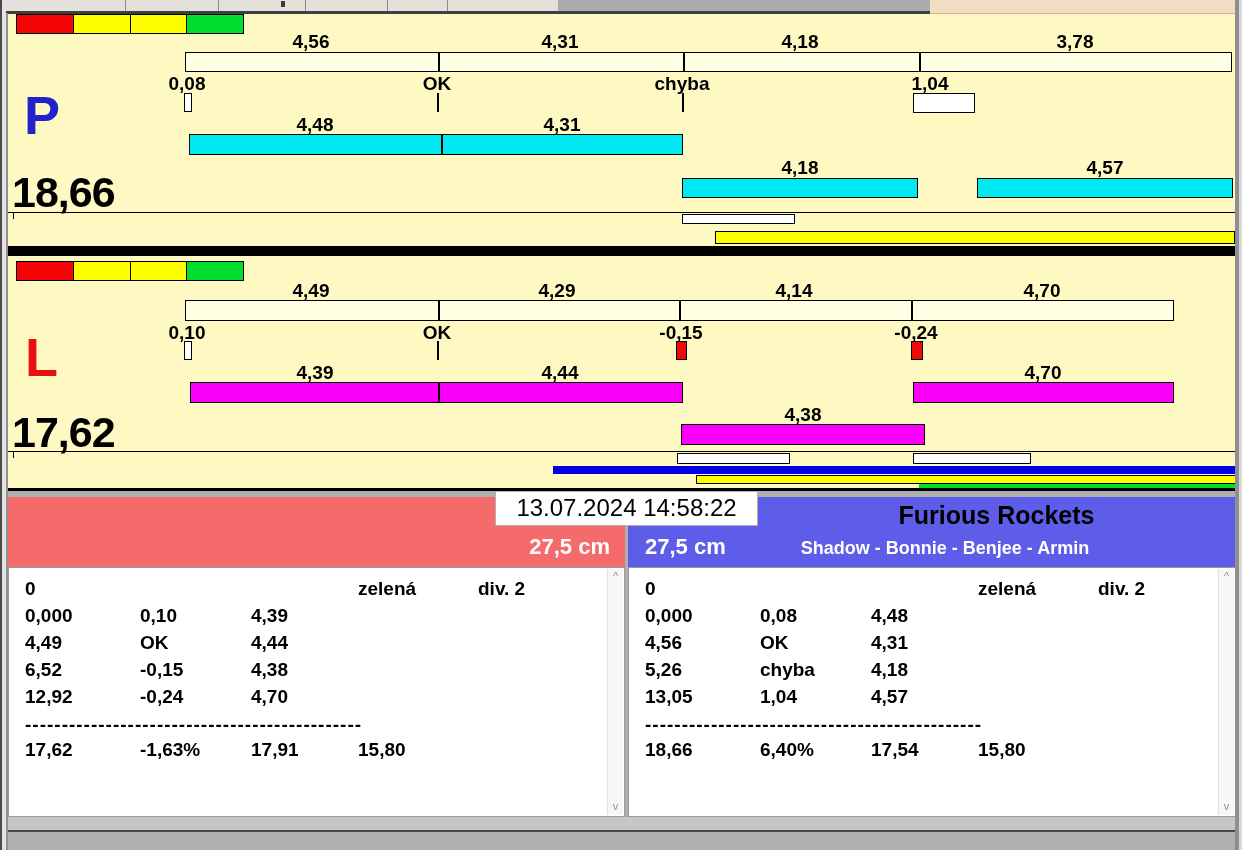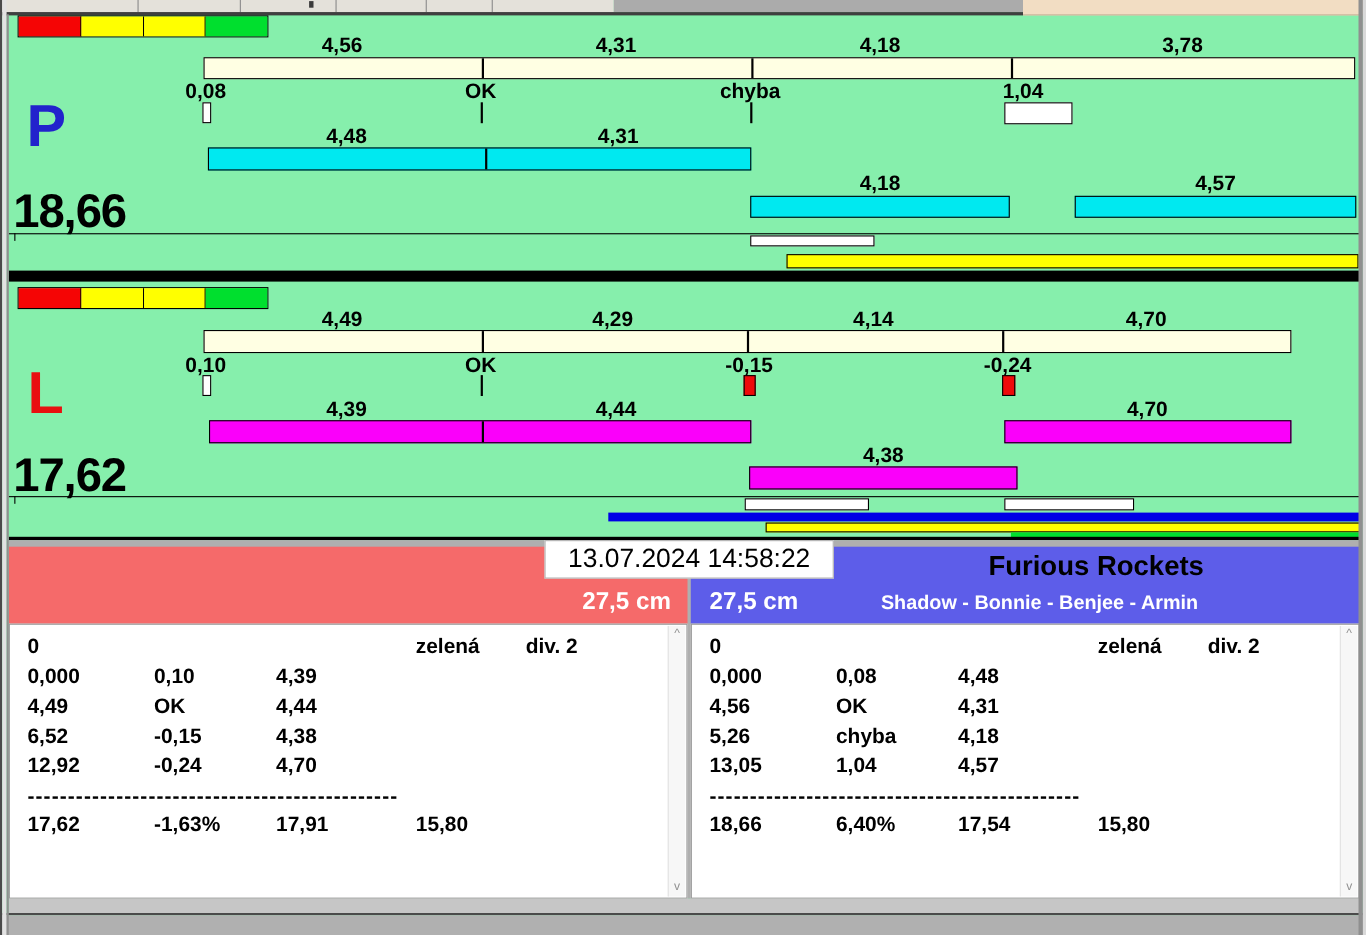--- a/index.html
+++ b/index.html
@@ -1,16 +1,16 @@
 <!DOCTYPE html>
 <html><head>
 <meta charset="utf-8">
 <style>
   html,body{margin:0;padding:0;background:#888;}
-  #window{position:relative;width:1242px;height:850px;background:#86efac;overflow:hidden;
+  #window{position:relative;width:1242px;height:850px;background:#fef9c3;overflow:hidden;
           font-family:"Liberation Sans",sans-serif;color:#000;}
   .abs{position:absolute;}
   
   .frame-left-outer{left:0;top:0;width:2px;height:850px;background:#4a4a4a;}
   .frame-left-mid{left:2px;top:0;width:4px;height:850px;background:#e2e2e2;}
   .frame-left-inner{left:6px;top:13px;width:2px;height:837px;background:#8f8f8f;}
   .frame-right-outer{left:1239px;top:0;width:3px;height:850px;background:#d9d9d9;}
   .frame-right-inner{left:1235px;top:0;width:4px;height:850px;background:#8f8f8f;}
   
   .strip-light{left:0;top:0;width:558px;height:11px;background:#e4e1da;border-bottom:1px solid #9a9a9a;}
@@ -43,21 +43,21 @@
   .team-header{position:absolute;height:70px;}
   .team-name{position:absolute;top:4px;font-weight:bold;font-size:25px;text-align:center;color:#000;}
   .team-dogs{position:absolute;top:41px;font-weight:bold;font-size:18px;text-align:center;color:#fff;}
   .team-size{position:absolute;top:37px;font-weight:bold;font-size:22px;color:#fff;}
   .datebox{position:absolute;left:495px;top:491px;width:263px;height:35px;background:#fff;border:1px solid #b0b0b0;
            box-sizing:border-box;text-align:center;font-size:24px;line-height:32px;}
   .tpanel{position:absolute;top:567px;height:250px;background:#fff;border:1px solid #9a9a9a;box-sizing:border-box;}
   .tcontent{position:absolute;left:0;top:9px;right:16px;font-weight:bold;font-size:19px;}
   .trow{position:relative;height:27px;line-height:24px;}
   .trow span{position:absolute;top:0;white-space:nowrap;}
-  .c1{left:16px;} .c2{left:131px;} .c3{left:242px;} .c4{left:369px;} .c5{left:469px;}
+  .c1{left:16px;} .c2{left:131px;} .c3{left:242px;} .c4{left:349px;} .c5{left:469px;}
   .dashrow{position:relative;height:26px;line-height:26px;padding-left:16px;letter-spacing:1px;overflow:hidden;white-space:nowrap;}
   .scrollbar{position:absolute;top:1px;bottom:1px;right:1px;width:15px;background:#f7f7f7;border-left:1px solid #e2e2e2;}
   .sb-arrow{position:absolute;left:0;width:15px;height:16px;color:#8f8f8f;font-size:11px;text-align:center;line-height:14px;}
   .sb-up{top:0;} .sb-down{bottom:0;}
   
   .bottom-band1{left:8px;top:817px;width:1228px;height:13px;background:#c6c6c6;}
   .bottom-line{left:0;top:830px;width:1242px;height:2px;background:#4a4a4a;}
   .bottom-band2{left:0;top:832px;width:1242px;height:18px;background:#b0b0b0;}
 </style>
 </head>

